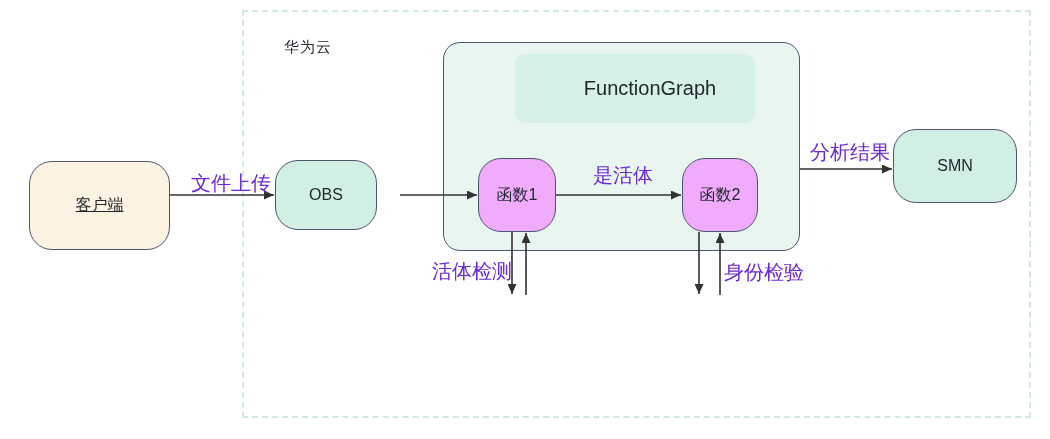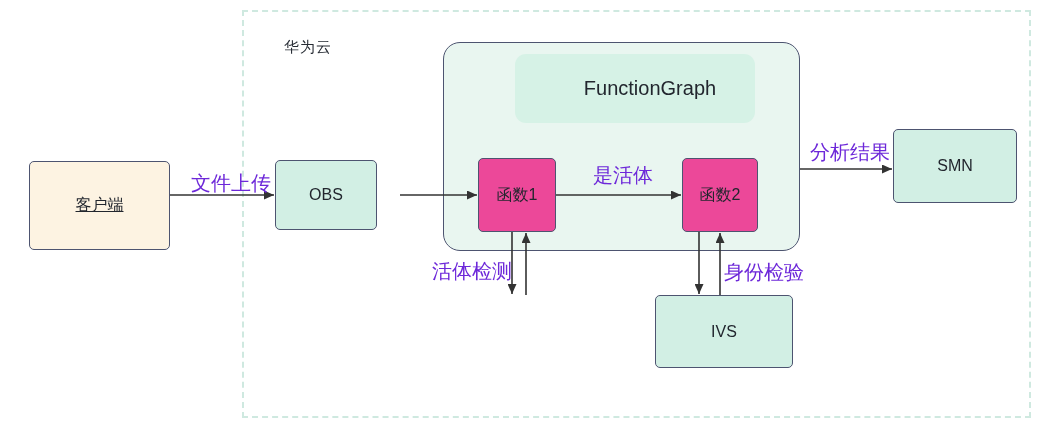--- a/index.html
+++ b/index.html
@@ -30,30 +30,30 @@
     left: 284px; top: 38px;
     font-size: 15px;
     color: #262b33;
     letter-spacing: 1px;
   }
   
   .node {
     position: absolute;
     box-sizing: border-box;
     border: 1.6px solid #4d5470;
-    border-radius: 5px;
+    border-radius: 23px;
     display: flex;
     align-items: center;
     justify-content: center;
     font-size: 16px;
     color: #22262e;
   }
   .fill-cream   { background: #fdf3e2; }
   .fill-teal    { background: #d2efe4; }
-  .fill-lav     { background: #ec4899; }
+  .fill-lav     { background: #f0abfc; }
   .fg-container {
     position: absolute;
     left: 443px; top: 42px;
     width: 357px; height: 209px;
     box-sizing: border-box;
     border: 1.6px solid #4d5470;
     border-radius: 17px;
     background: #e9f6f0;
   }
   .fg-title {
@@ -114,23 +114,20 @@
   </div>
   <div class="node fill-teal n-obs">
     <span>OBS</span>
   </div>
   <div class="node fill-lav n-func1">
     <span>函数1</span>
   </div>
   <div class="node fill-lav n-func2">
     <span>函数2</span>
   </div>
-  <div class="node fill-teal n-ivs">
-    <span>IVS</span>
-  </div>
   <div class="node fill-teal n-smn">
     <span>SMN</span>
   </div>
 
   <svg class="wires" viewBox="0 0 1050 439" xmlns="http://www.w3.org/2000/svg">
     <defs>
       <marker id="ah" markerUnits="userSpaceOnUse" markerWidth="11" markerHeight="9" viewBox="0 0 10 9" refX="10" refY="4.5" orient="auto">
         <path d="M0,0 L10,4.5 L0,9 Z" fill="#333333"></path>
       </marker>
     </defs>

